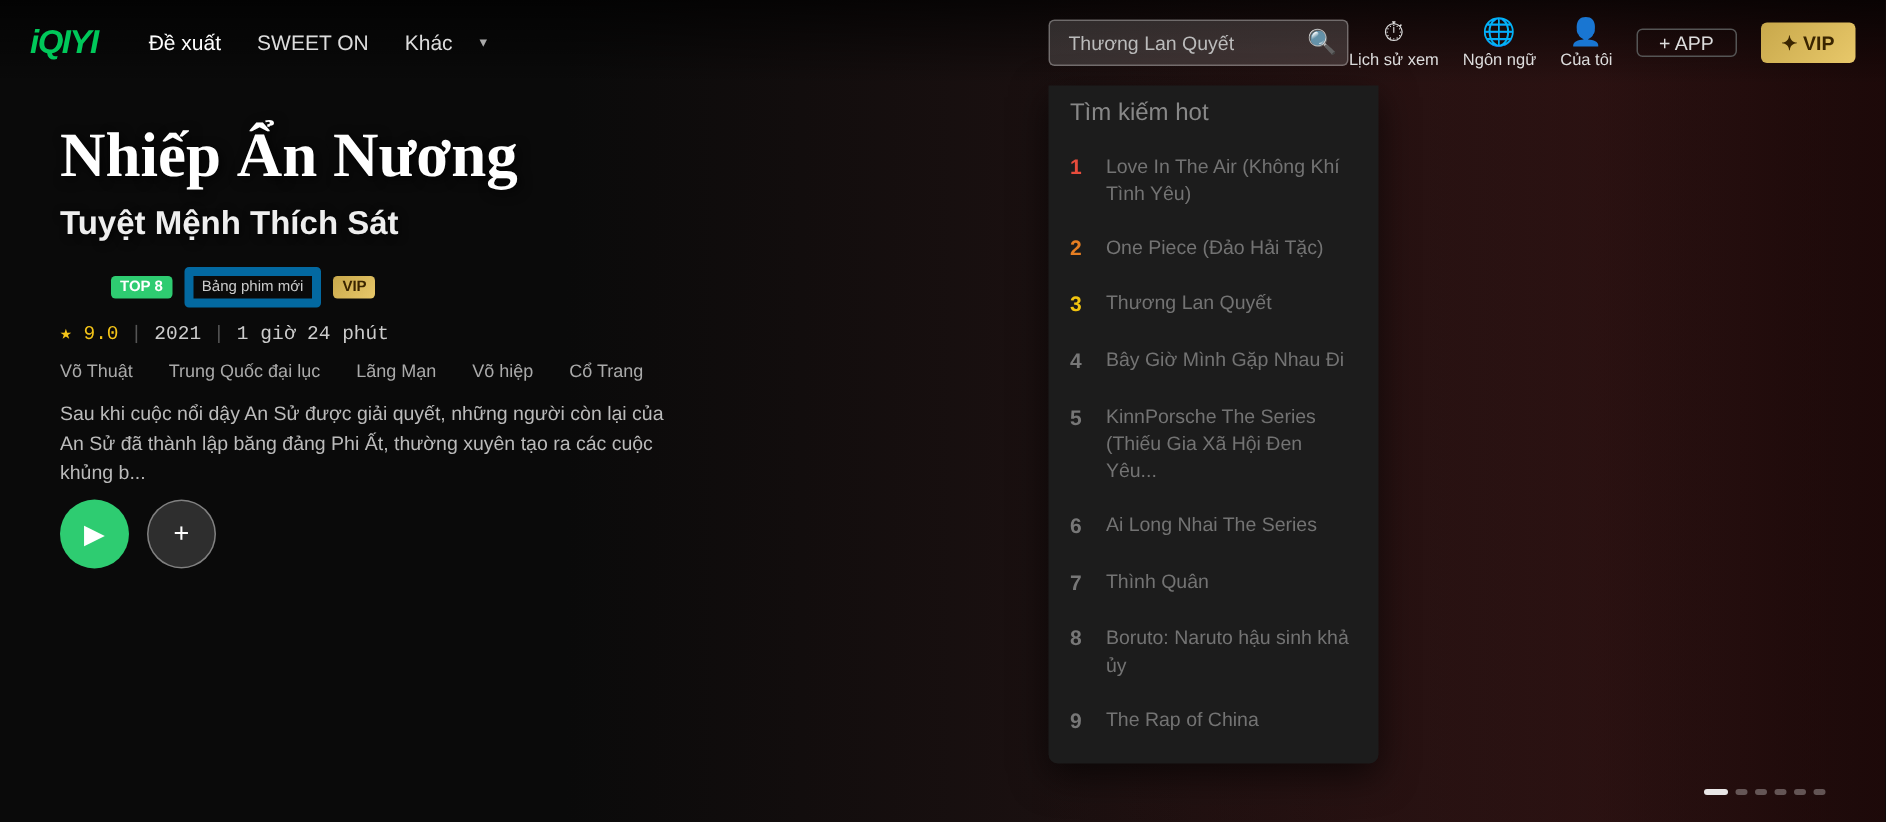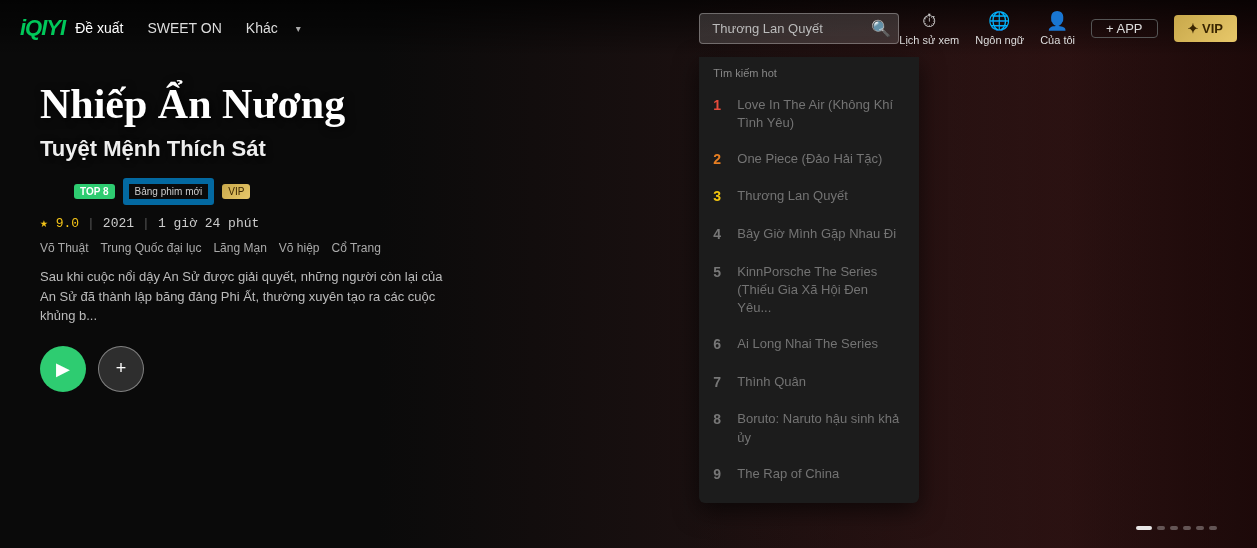--- a/index.html
+++ b/index.html
@@ -42,20 +42,21 @@
       padding: 0 20px;
       z-index: 100;
       background: linear-gradient(to bottom, rgba(0,0,0,0.7) 0%, transparent 100%);
     }
 
     .logo {
       font-size: 22px;
       font-weight: 900;
       color: #00c85a;
       letter-spacing: -1px;
+      margin-right: 24px;
       font-style: italic;
     }
 
     .nav-links {
       display: flex;
       align-items: center;
       gap: 4px;
       flex: 1;
     }
 
@@ -210,21 +211,21 @@
       font-size: 10px;
       padding: 2px 6px;
       border-radius: 3px;
       text-align: center;
     }
 
     .badge-vip {
       background: linear-gradient(135deg, #c8a84b, #e8c86a);
       color: #3a2500;
       font-size: 10px;
-      font-weight: normal;
+      font-weight: bold;
       padding: 2px 6px;
       border-radius: 3px;
     }
 
     .meta-row {
       display: flex;
       align-items: center;
       gap: 8px;
       font-size: 13px;
       color: #ccc;
@@ -233,36 +234,36 @@
     }
 
     .rating {
       color: #f5c518;
     }
 
     .divider-dot::before { content: '|'; color: #555; }
 
     .tags-row {
       display: flex;
-      gap: 12px;
+      gap: 24px;
       flex-wrap: wrap;
       margin-bottom: 12px;
     }
 
     .tag {
       font-size: 12px;
       color: #aaa;
       cursor: pointer;
     }
 
     .description {
       font-size: 13px;
       color: #bbb;
       line-height: 1.5;
-      margin-bottom: 20px;
+      margin-bottom: 8px;
       max-width: 420px;
     }
 
     .action-btns {
       display: flex;
       gap: 12px;
       align-items: center;
     }
 
     .btn-play {
@@ -322,21 +323,21 @@
       left: 0;
       width: 220px;
       background: #1c1c1c;
       border-radius: 0 0 6px 6px;
       z-index: 200;
       padding: 10px 0;
       box-shadow: 0 8px 24px rgba(0,0,0,0.6);
     }
 
     .dropdown-label {
-      font-size: 11px;
+      font-size: 16px;
       color: #888;
       padding: 0 14px 8px;
     }
 
     .search-result-item {
       display: flex;
       align-items: flex-start;
       padding: 9px 14px;
       cursor: pointer;
       gap: 10px;

